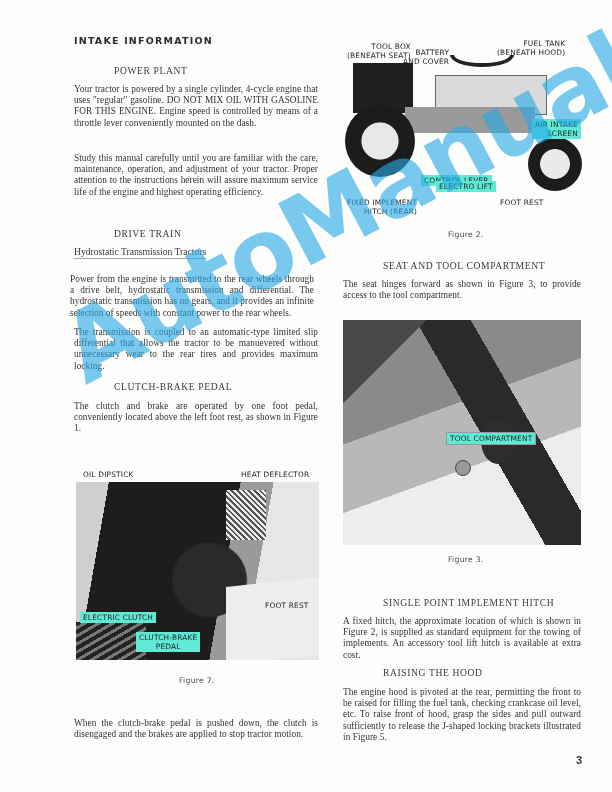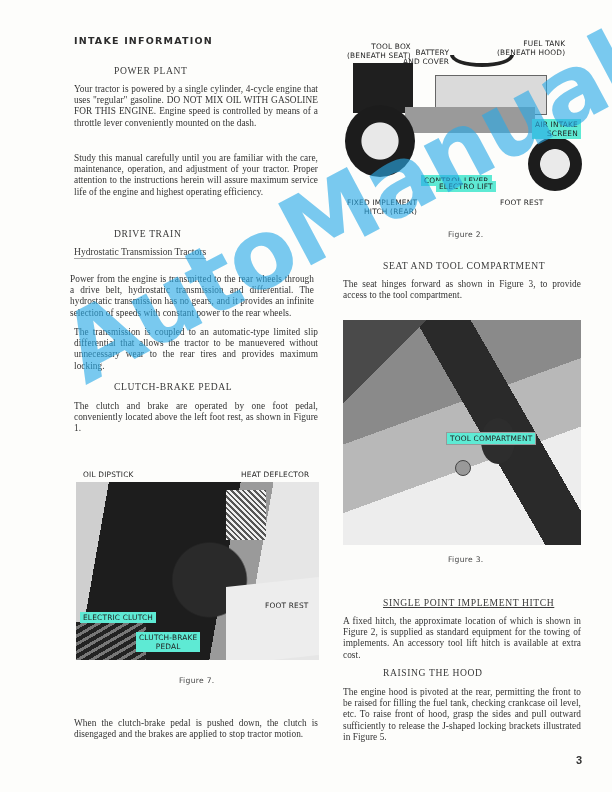--- a/index.html
+++ b/index.html
@@ -118,21 +118,21 @@
 <div class="abs head" style="left:343px;top:260px;">SEAT AND TOOL COMPARTMENT</div>
 <div class="abs para" style="left:343px;top:279px;width:238px;">The seat hinges forward as shown in Figure 3, to provide access to the tool compartment.</div>
 
 <div class="photo fig3" style="left:343px;top:320px;width:238px;height:225px;">
   <div class="abs" style="left:138px;top:98px;width:34px;height:46px;border-radius:50%;background:#2d2d2d;"></div>
   <div class="abs" style="left:112px;top:140px;width:14px;height:14px;border-radius:50%;background:#999;border:1px solid #444;"></div>
 </div>
 <div class="abs lbl lbl-box" style="left:446px;top:432px;border:1px solid #999;">TOOL COMPARTMENT</div>
 <div class="abs caption" style="left:448px;top:555px;">Figure 3.</div>
 
-<div class="abs head" style="left:343px;top:597px;text-decoration:underline;">SINGLE POINT IMPLEMENT HITCH</div>
+<div class="abs head" style="left:343px;top:597px;">SINGLE POINT IMPLEMENT HITCH</div>
 <div class="abs para" style="left:343px;top:616px;width:238px;">A fixed hitch, the approximate location of which is shown in Figure 2, is supplied as standard equipment for the towing of implements. An accessory tool lift hitch is available at extra cost.</div>
 
 <div class="abs head" style="left:343px;top:667px;">RAISING THE HOOD</div>
 <div class="abs para" style="left:343px;top:687px;width:238px;">The engine hood is pivoted at the rear, permitting the front to be raised for filling the fuel tank, checking crankcase oil level, etc. To raise front of hood, grasp the sides and pull outward sufficiently to release the J-shaped locking brackets illustrated in Figure 5.</div>
 
 <div class="abs pagenum" style="left:576px;top:754px;">3</div>
 
 <div class="watermark">AutoManual</div>
 
 </body></html>

